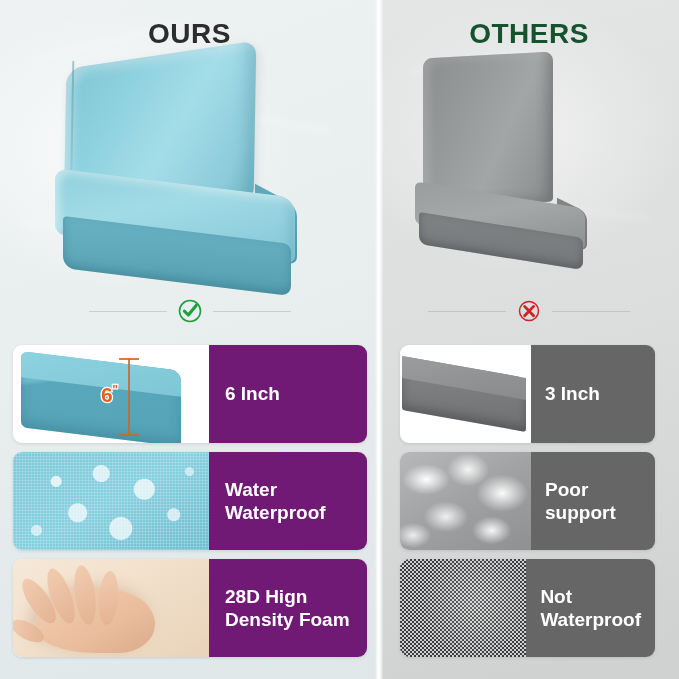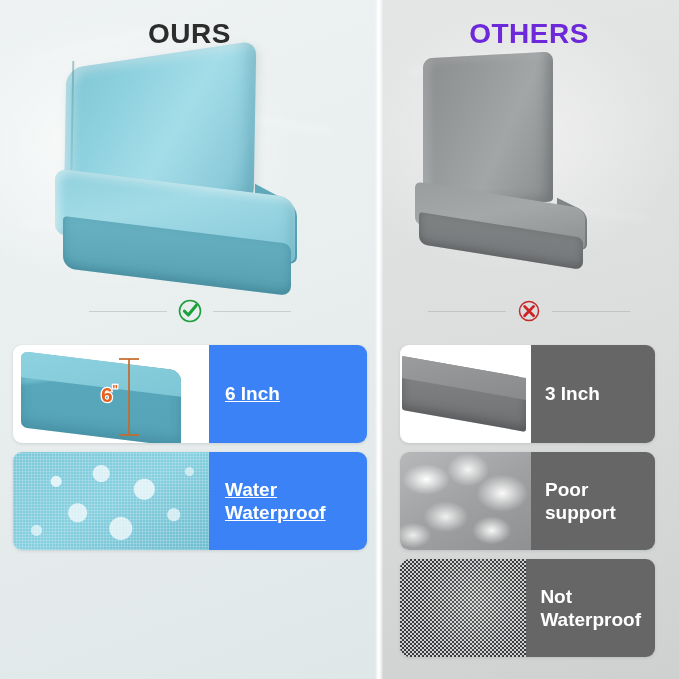--- a/index.html
+++ b/index.html
@@ -47,21 +47,21 @@
   
   .heading {
     position: absolute;
     top: 18px;
     text-align: center;
     font-size: 28px;
     font-weight: bold;
     letter-spacing: 0.5px;
   }
   #heading-ours   { left: 0;   width: 379px; color: #2c2c2c; }
-  #heading-others { left: 379px; width: 300px; color: #6d28d9; }
+  #heading-others { left: 379px; width: 300px; color: #14532d; }
 
   
   .hero { position: absolute; }
   #hero-ours   { left: 55px;  top: 55px; width: 260px; height: 235px; }
   #hero-others { left: 415px; top: 55px; width: 185px; height: 235px; }
 
   .cush { position: absolute; }
 
   
   .ours-back {
@@ -164,21 +164,21 @@
   .card-text {
     flex: 1;
     display: flex;
     align-items: center;
     padding: 0 16px;
     font-size: 19px;
     font-weight: bold;
     line-height: 1.22;
     color: #ffffff;
   }
-  #cards-ours   .card-text { background: #3b82f6; text-decoration: underline; }
+  #cards-ours   .card-text { background: #701a75; }
   #cards-others .card-text { background: #666666; font-size: 19px; padding: 0 14px; }
 
   
   .m-block-teal {
     position: absolute; left: 8px; top: 16px; width: 160px; height: 76px;
     background: linear-gradient(165deg, #7ec6d6 0%, #6fbccd 26%, #58a7bb 30%, #55a3b7 100%);
     border-radius: 7px 10px 4px 6px;
     transform: skewY(7deg);
     box-shadow: inset 0 -6px 12px rgba(40,100,115,0.3);
   }
@@ -346,20 +346,33 @@
       <div class="card-text">6 Inch</div>
     </div>
 
     <div class="card">
       <div class="card-media">
         <div class="m-water"></div>
       </div>
       <div class="card-text">Water Waterproof</div>
     </div>
 
+    <div class="card">
+      <div class="card-media">
+        <div class="m-foam">
+          <div class="palm"></div>
+          <div class="finger f1"></div>
+          <div class="finger f2"></div>
+          <div class="finger f3"></div>
+          <div class="finger f4"></div>
+          <div class="finger f5"></div>
+        </div>
+      </div>
+      <div class="card-text">28D Hign Density Foam</div>
+    </div>
 
   </div>
 
   <div class="cards" id="cards-others">
 
     <div class="card">
       <div class="card-media">
         <div class="m-block-grey"></div>
       </div>
       <div class="card-text">3 Inch</div>

